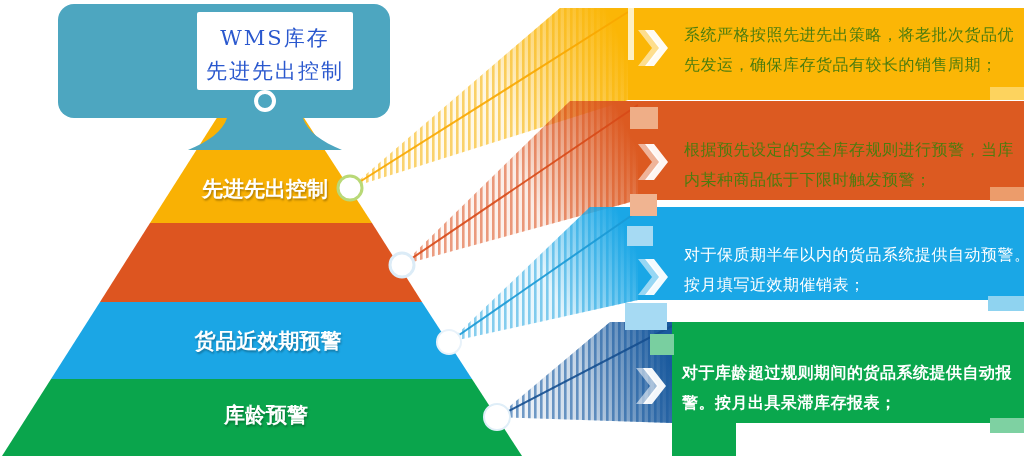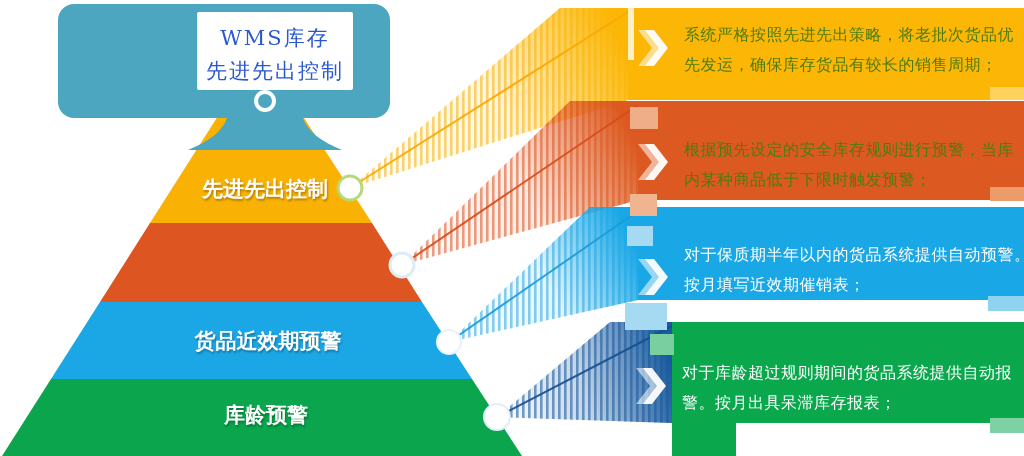--- a/index.html
+++ b/index.html
@@ -11,21 +11,21 @@
   .panel{position:absolute;}
   .panel.p1{left:628px;top:8px;width:396px;height:92px;background:#fbb606;}
   .panel.p2{left:638px;top:101px;width:386px;height:99px;background:#dc5a21;}
   .panel.p3{left:638px;top:207px;width:386px;height:93px;background:#1aa7e6;}
   .panel.p4{left:672px;top:322px;width:352px;height:101px;background:#0aa74d;}
   .panel-text{position:absolute;font-size:16px;letter-spacing:.5px;line-height:30px;
               word-break:break-all;}
   .panel-text.t1{left:684px;top:20px;width:334px;color:#4d7c0f;}
   .panel-text.t2{left:684px;top:135px;width:334px;color:#4d7c0f;}
   .panel-text.t3{left:684px;top:240px;width:354px;color:#ffffff;}
-  .panel-text.t4{left:682px;top:358px;width:334px;color:#ffffff;}
+  .panel-text.t4{left:682px;top:358px;width:334px;color:#ffffff;font-weight:bold;}
   
   .tab{position:absolute;}
   .tab.y-strip{left:628px;top:8px;width:6px;height:52px;background:#fdf0c4;}
   .tab.y-br{left:990px;top:87px;width:34px;height:13px;background:#fdd35e;}
   .tab.o-tl{left:630px;top:107px;width:28px;height:22px;background:#efae87;}
   .tab.o-bl{left:630px;top:194px;width:27px;height:22px;background:#f0b491;}
   .tab.o-br{left:990px;top:187px;width:34px;height:14px;background:#ec9c6b;}
   .tab.b-tl{left:627px;top:226px;width:26px;height:20px;background:#a6daf3;}
   .tab.b-bl{left:625px;top:303px;width:42px;height:27px;background:#a6daf3;}
   .tab.b-br{left:988px;top:296px;width:36px;height:15px;background:#8fd3f0;}

